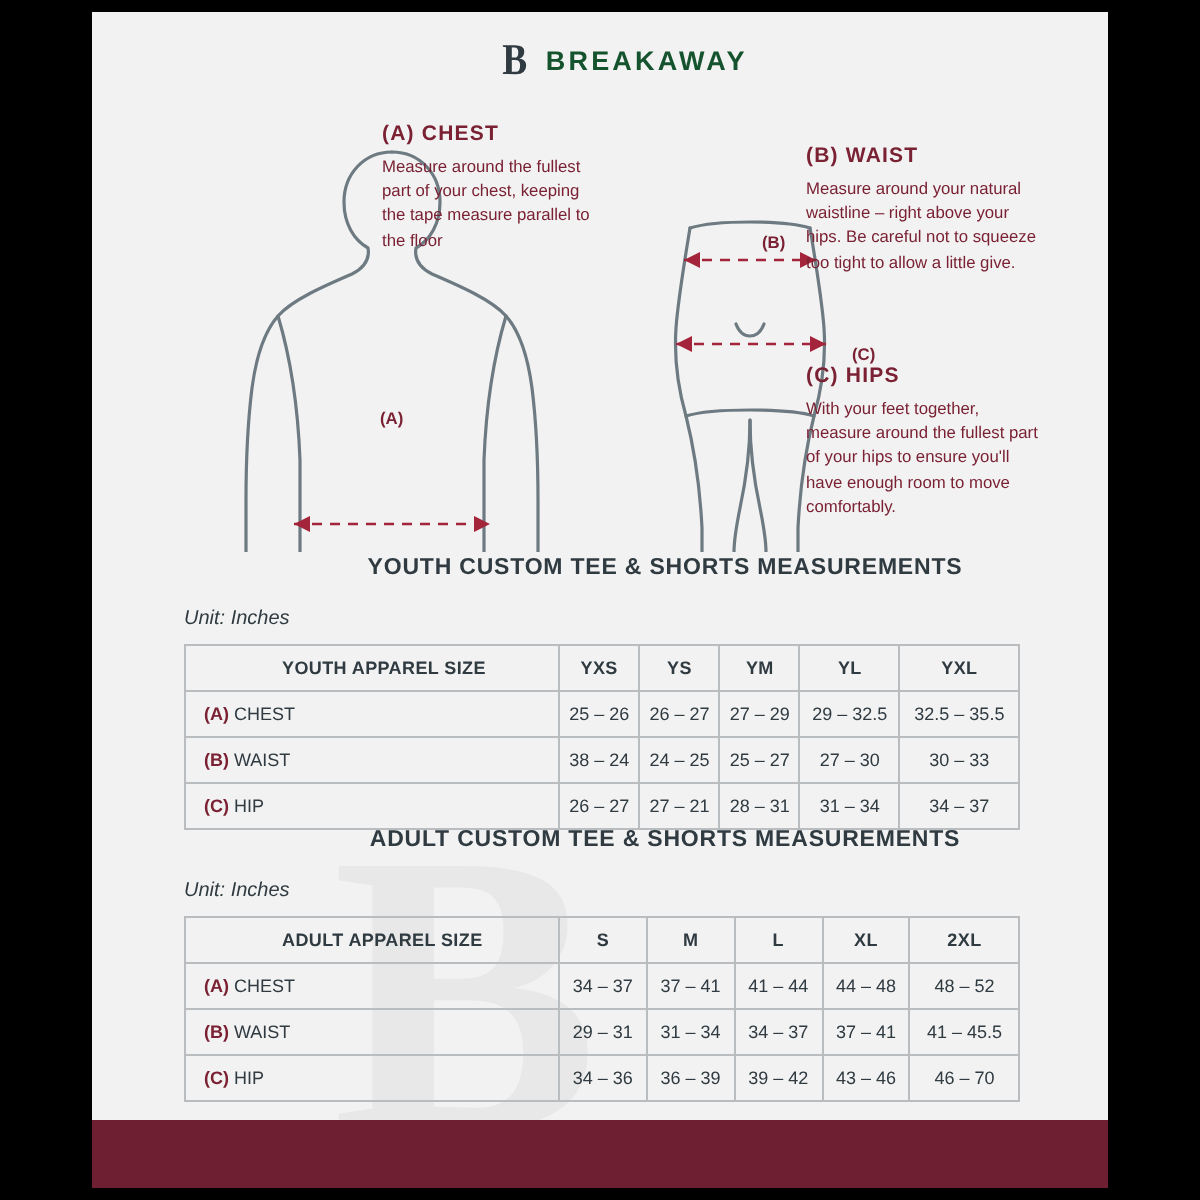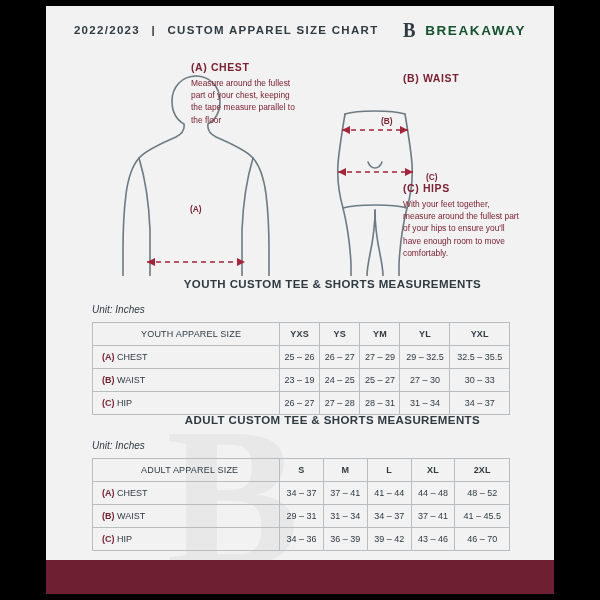--- a/index.html
+++ b/index.html
@@ -155,21 +155,21 @@
   }
   th.lead, td.lead {
     text-align: left;
     padding-left: 9px;
     width: 138px;
   }
   th {
     font-weight: bold;
     letter-spacing: .2px;
   }
-  th.lead { font-weight: normal; font-size: 9px; padding-left: 48px; }
+  th.lead { font-weight: bold; font-size: 9px; padding-left: 48px; }
   td.lead { font-weight: normal; }
   .lbl-letter { color: #7a2133; font-weight: bold; }
   .lbl-word { color: #2f3a41; }
 
   .footer-bar {
     position: absolute;
     left: 46px;
     top: 560px;
     width: 508px;
     height: 34px;
@@ -178,25 +178,20 @@
 </style>
 </head>
 <body>
 
 <div class="page">
   <div class="sheet">
 
     <div class="watermark">B</div>
 
     <div class="header">
-      <div class="header-title">
-        <span>2022/2023</span>
-        <span class="header-sep">|</span>
-        <span>CUSTOM APPAREL SIZE CHART</span>
-      </div>
       <div class="brand">
         <span class="brand-mark">B</span>
         <span class="brand-name">BREAKAWAY</span>
       </div>
     </div>
 
     <div class="illus">
       <svg width="508" height="222" viewBox="0 0 508 222">
         <g fill="none" stroke="#6d7a82" stroke-width="1.6" stroke-linecap="round" stroke-linejoin="round">
 
@@ -240,20 +235,21 @@
         <polygon points="292,118 300,114 300,122" fill="#a3243b"></polygon>
         <polygon points="367,118 359,114 359,122" fill="#a3243b"></polygon>
       </svg>
 
       <div class="note note-chest">
         <div class="note-title">(A) CHEST</div>
         <div class="note-body">Measure around the fullest part of your chest, keeping the tape measure parallel to the floor</div>
       </div>
       <div class="note note-waist">
         <div class="note-title">(B) WAIST</div>
+        <div class="note-body">Measure around your natural waistline – right above your hips. Be careful not to squeeze too tight to allow a little give.</div>
       </div>
       <div class="note note-hips">
         <div class="note-title">(C) HIPS</div>
         <div class="note-body">With your feet together, measure around the fullest part of your hips to ensure you'll have enough room to move comfortably.</div>
       </div>
 
       <div class="tag" style="left:144px; top:150px;">(A)</div>
       <div class="tag" style="left:335px; top:62px;">(B)</div>
       <div class="tag" style="left:380px; top:118px;">(C)</div>
     </div>
@@ -282,33 +278,33 @@
             <td>26 – 27</td>
             <td>27 – 29</td>
             <td>29 – 32.5</td>
             <td>32.5 – 35.5</td>
           </tr>
           <tr>
             <td class="lead">
               <span class="lbl-letter">(B)</span>
               <span class="lbl-word">WAIST</span>
             </td>
-            <td>23 – 19</td>
+            <td>38 – 24</td>
             <td>24 – 25</td>
             <td>25 – 27</td>
             <td>27 – 30</td>
             <td>30 – 33</td>
           </tr>
           <tr>
             <td class="lead">
               <span class="lbl-letter">(C)</span>
               <span class="lbl-word">HIP</span>
             </td>
             <td>26 – 27</td>
-            <td>27 – 28</td>
+            <td>27 – 21</td>
             <td>28 – 31</td>
             <td>31 – 34</td>
             <td>34 – 37</td>
           </tr>
         </tbody>
       </table>
     </div>
 
     <div class="tbl-block" style="top:408px;">
       <div class="tbl-title">ADULT CUSTOM TEE &amp; SHORTS MEASUREMENTS</div>

